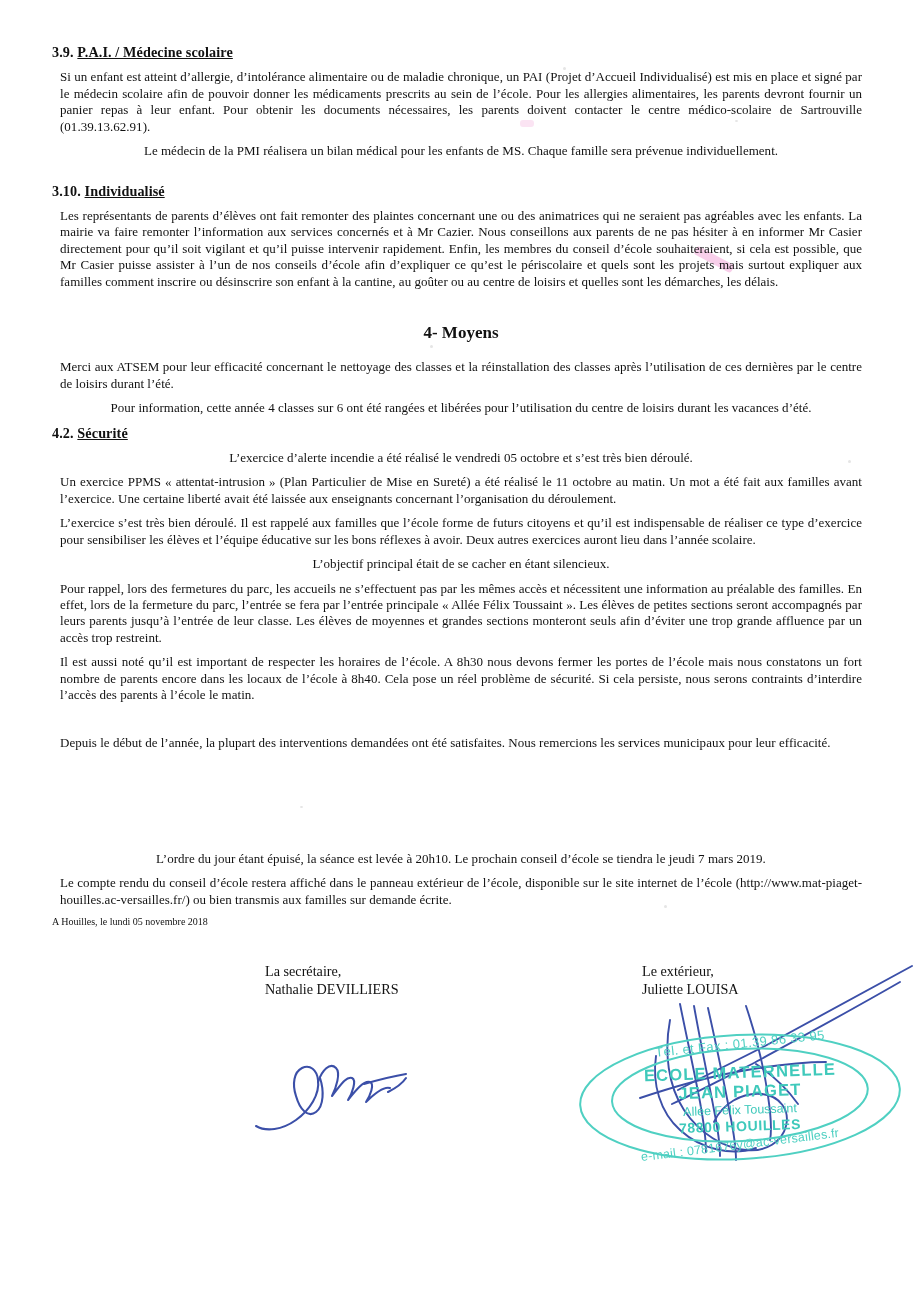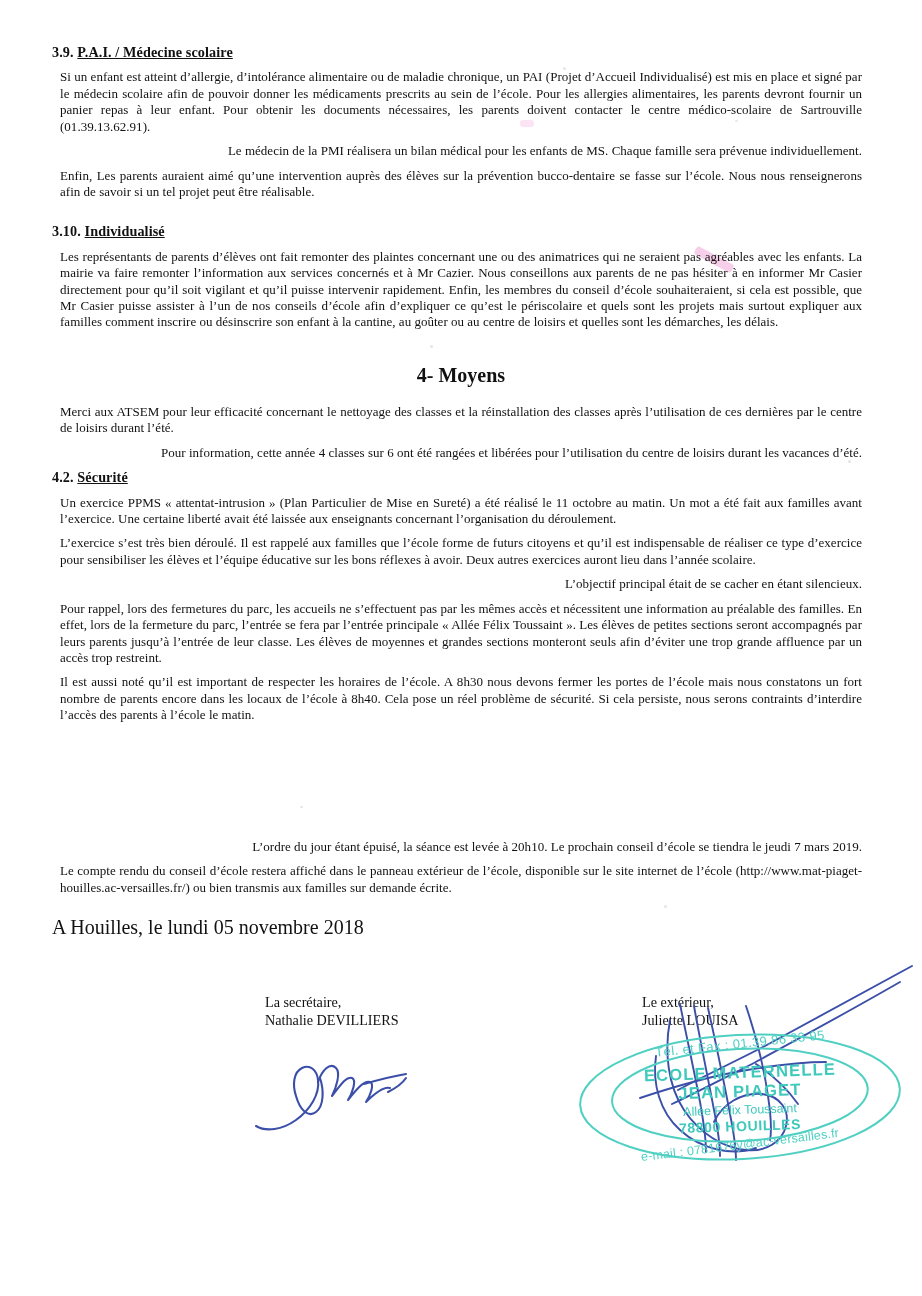--- a/index.html
+++ b/index.html
@@ -40,55 +40,54 @@
   h3.sec-head .num { text-decoration: none; }
   h3.sec-head .ttl { text-decoration: underline; }
   p.para {
     font-size: 13px;
     line-height: 1.265;
     margin: 8px;
     text-align: justify;
     text-justify: inter-word;
     letter-spacing: 0.02px;
   }
-  p.para.nojust { text-align: right; }
+  p.para.nojust { text-align: center; }
   .block { margin-bottom: 0; }
   .gap-sec { height: 15px; }
   h2.moyens {
-    font-size: 20px;
+    font-size: 17px;
     font-weight: bold;
     text-align: center;
     margin: 0;
     line-height: 1.25;
   }
   .link-underline { }
 
   
   .sign-row {
     position: absolute;
     left: 52px;
     top: 962px;
     width: 818px;
     height: 40px;
-    margin-top: 31px;
   }
   .sign-col {
     position: absolute;
     font-size: 14.2px;
     line-height: 1.28;
     text-align: left;
   }
   .sign-left { left: 213px; top: 0; }
   .sign-right { left: 590px; top: 0; }
 
   .closing-date {
     position: absolute;
     left: 52px;
     top: 916px;
-    font-size: 20px;
+    font-size: 10px;
   }
 
   
   .sig-secretary {
     position: absolute;
     left: 248px;
     top: 1040px;
     width: 200px;
     height: 110px;
   }
@@ -194,21 +193,20 @@
 
   <div class="content">
 
     <div class="block">
       <h3 class="sec-head">
         <span class="num">3.9.</span>
         <span class="ttl">P.A.I. / Médecine scolaire</span>
       </h3>
       <p class="para">Si un enfant est atteint d’allergie, d’intolérance alimentaire ou de maladie chronique, un PAI (Projet d’Accueil Individualisé) est mis en place et signé par le médecin scolaire afin de pouvoir donner les médicaments prescrits au sein de l’école. Pour les allergies alimentaires, les parents devront fournir un panier repas à leur enfant. Pour obtenir les documents nécessaires, les parents doivent contacter le centre médico-scolaire de Sartrouville (01.39.13.62.91).</p>
       <p class="para nojust">Le médecin de la PMI réalisera un bilan médical pour les enfants de MS. Chaque famille sera prévenue individuellement.</p>
-      <p class="para">Enfin, Les parents auraient aimé qu’une intervention auprès des élèves sur la prévention bucco-dentaire se fasse sur l’école. Nous nous renseignerons afin de savoir si un tel projet peut être réalisable.</p>
     </div>
 
     <div class="gap-sec"></div>
 
     <div class="block">
       <h3 class="sec-head">
         <span class="num">3.10.</span>
         <span class="ttl">Individualisé</span>
       </h3>
       <p class="para">Les représentants de parents d’élèves ont fait remonter des plaintes concernant une ou des animatrices qui ne seraient pas agréables avec les enfants. La mairie va faire remonter l’information aux services concernés et à Mr Cazier. Nous conseillons aux parents de ne pas hésiter à en informer Mr Casier directement pour qu’il soit vigilant et qu’il puisse intervenir rapidement. Enfin, les membres du conseil d’école souhaiteraient, si cela est possible, que Mr Casier puisse assister à l’un de nos conseils d’école afin d’expliquer ce qu’est le périscolaire et quels sont les projets mais surtout expliquer aux familles comment inscrire ou désinscrire son enfant à la cantine, au goûter ou au centre de loisirs et quelles sont les démarches, les délais.</p>
@@ -223,30 +221,32 @@
     <div class="block">
       <p class="para">Merci aux ATSEM pour leur efficacité concernant le nettoyage des classes et la réinstallation des classes après l’utilisation de ces dernières par le centre de loisirs durant l’été.</p>
       <p class="para nojust">Pour information, cette année 4 classes sur 6 ont été rangées et libérées pour l’utilisation du centre de loisirs durant les vacances d’été.</p>
     </div>
 
     <div class="block">
       <h3 class="sec-head">
         <span class="num">4.2.</span>
         <span class="ttl">Sécurité</span>
       </h3>
+      <p class="para nojust">L’exercice d’alerte incendie a été réalisé le vendredi 05 octobre et s’est très bien déroulé.</p>
       <p class="para">Un exercice PPMS « attentat-intrusion » (Plan Particulier de Mise en Sureté) a été réalisé le 11 octobre au matin. Un mot a été fait aux familles avant l’exercice. Une certaine liberté avait été laissée aux enseignants concernant l’organisation du déroulement.</p>
       <p class="para">L’exercice s’est très bien déroulé. Il est rappelé aux familles que l’école forme de futurs citoyens et qu’il est indispensable de réaliser ce type d’exercice pour sensibiliser les élèves et l’équipe éducative sur les bons réflexes à avoir. Deux autres exercices auront lieu dans l’année scolaire.</p>
       <p class="para nojust">L’objectif principal était de se cacher en étant silencieux.</p>
       <p class="para">Pour rappel, lors des fermetures du parc, les accueils ne s’effectuent pas par les mêmes accès et nécessitent une information au préalable des familles. En effet, lors de la fermeture du parc, l’entrée se fera par l’entrée principale « Allée Félix Toussaint ». Les élèves de petites sections seront accompagnés par leurs parents jusqu’à l’entrée de leur classe. Les élèves de moyennes et grandes sections monteront seuls afin d’éviter une trop grande affluence par un accès trop restreint.</p>
       <p class="para">Il est aussi noté qu’il est important de respecter les horaires de l’école. A 8h30 nous devons fermer les portes de l’école mais nous constatons un fort nombre de parents encore dans les locaux de l’école à 8h40. Cela pose un réel problème de sécurité. Si cela persiste, nous serons contraints d’interdire l’accès des parents à l’école le matin.</p>
     </div>
 
     <div class="gap-sec"></div>
 
     <div class="block">
+      <p class="para">Depuis le début de l’année, la plupart des interventions demandées ont été satisfaites. Nous remercions les services municipaux pour leur efficacité.</p>
     </div>
 
     <div style="height:84px"></div>
 
     <div class="block">
       <p class="para nojust">L’ordre du jour étant épuisé, la séance est levée à 20h10. Le prochain conseil d’école se tiendra le jeudi 7 mars 2019.</p>
       <p class="para"><span>Le compte rendu du conseil d’école restera affiché dans le panneau extérieur de l’école, disponible sur le site internet de l’école (</span><span class="link-underline">http://www.mat-piaget-houilles.ac-versailles.fr/</span><span>) ou bien transmis aux familles sur demande écrite.</span></p>
     </div>
   </div>
 

